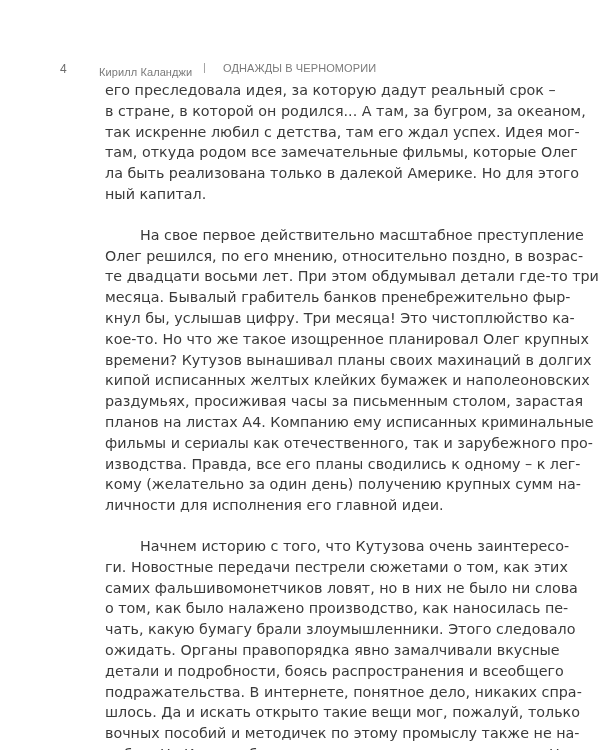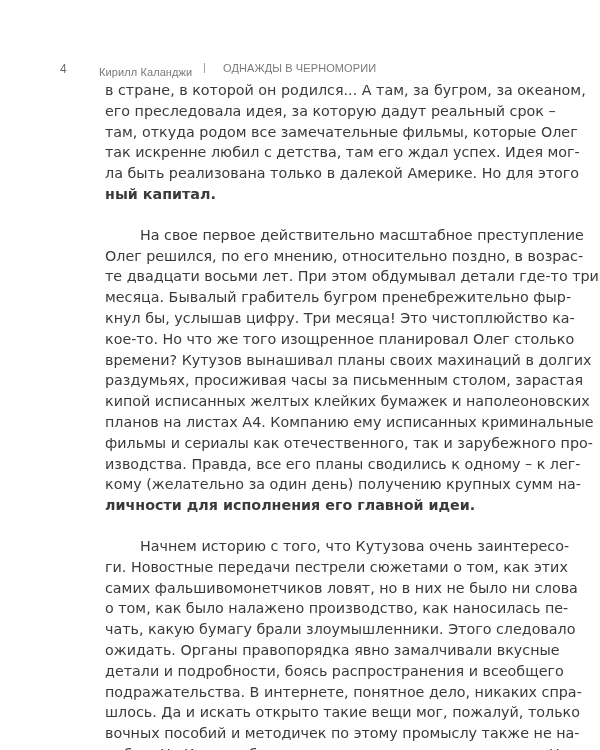--- a/index.html
+++ b/index.html
@@ -15,52 +15,52 @@
     .running-head .page-num { position: absolute; left: 0; top: 0; color: #6d6d6d; font-size: 12px; }
     .running-head .author { position: absolute; left: 33px; top: 4px; margin-left: 6px; }
     .running-head .sep { position: absolute; left: 143px; top: -1px; color: #9a9a9a; }
     .running-head .book-title { position: absolute; left: 163px; top: 0; }
     .body-text {
       position: absolute; top: 80px; left: 105px; width: 415px;
       font-size: 14.3px; line-height: 20.8px; color: #3a3a3a;
       font-family: "DejaVu Sans", sans-serif;
     }
     .line { display: block; white-space: nowrap; text-align: justify; text-align-last: justify; height: 20.8px; }
-    .line.last { text-align-last: left; font-weight: bold; }
+    .line.last { text-align-last: left; }
     .line.indent { padding-left: 35px; margin-top: 20px; }
   </style>
 </head>
 <body>
 
 <div class="running-head">
   <span class="page-num">4</span>
   <span class="author">Кирилл Каланджи</span>
   <span class="sep">|</span>
   <span class="book-title">ОДНАЖДЫ В ЧЕРНОМОРИИ</span>
 </div>
 
 <div class="body-text" id="body-text">
     <div>
+      <span class="line">его преследовала идея, за которую дадут реальный срок –</span>
       <span class="line">в стране, в которой он родился... А там, за бугром, за океаном,</span>
-      <span class="line">его преследовала идея, за которую дадут реальный срок –</span>
+      <span class="line">так искренне любил с детства, там его ждал успех. Идея мог-</span>
       <span class="line">там, откуда родом все замечательные фильмы, которые Олег</span>
-      <span class="line">так искренне любил с детства, там его ждал успех. Идея мог-</span>
       <span class="line">ла быть реализована только в далекой Америке. Но для этого</span>
       <span class="line last">ный капитал.</span>
     </div>
     <div>
       <span class="line indent">На свое первое действительно масштабное преступление</span>
       <span class="line">Олег решился, по его мнению, относительно поздно, в возрас-</span>
       <span class="line">те двадцати восьми лет. При этом обдумывал детали где-то три</span>
-      <span class="line">месяца. Бывалый грабитель бугром пренебрежительно фыр-</span>
+      <span class="line">месяца. Бывалый грабитель банков пренебрежительно фыр-</span>
       <span class="line">кнул бы, услышав цифру. Три месяца! Это чистоплюйство ка-</span>
-      <span class="line">кое-то. Но что же того изощренное планировал Олег столько</span>
+      <span class="line">кое-то. Но что же такое изощренное планировал Олег крупных</span>
       <span class="line">времени? Кутузов вынашивал планы своих махинаций в долгих</span>
+      <span class="line">кипой исписанных желтых клейких бумажек и наполеоновских</span>
       <span class="line">раздумьях, просиживая часы за письменным столом, зарастая</span>
-      <span class="line">кипой исписанных желтых клейких бумажек и наполеоновских</span>
       <span class="line">планов на листах А4. Компанию ему исписанных криминальные</span>
       <span class="line">фильмы и сериалы как отечественного, так и зарубежного про-</span>
       <span class="line">изводства. Правда, все его планы сводились к одному – к лег-</span>
       <span class="line">кому (желательно за один день) получению крупных сумм на-</span>
       <span class="line last">личности для исполнения его главной идеи.</span>
     </div>
     <div>
       <span class="line indent">Начнем историю с того, что Кутузова очень заинтересо-</span>
       <span class="line">ги. Новостные передачи пестрели сюжетами о том, как этих</span>
       <span class="line">самих фальшивомонетчиков ловят, но в них не было ни слова</span>

